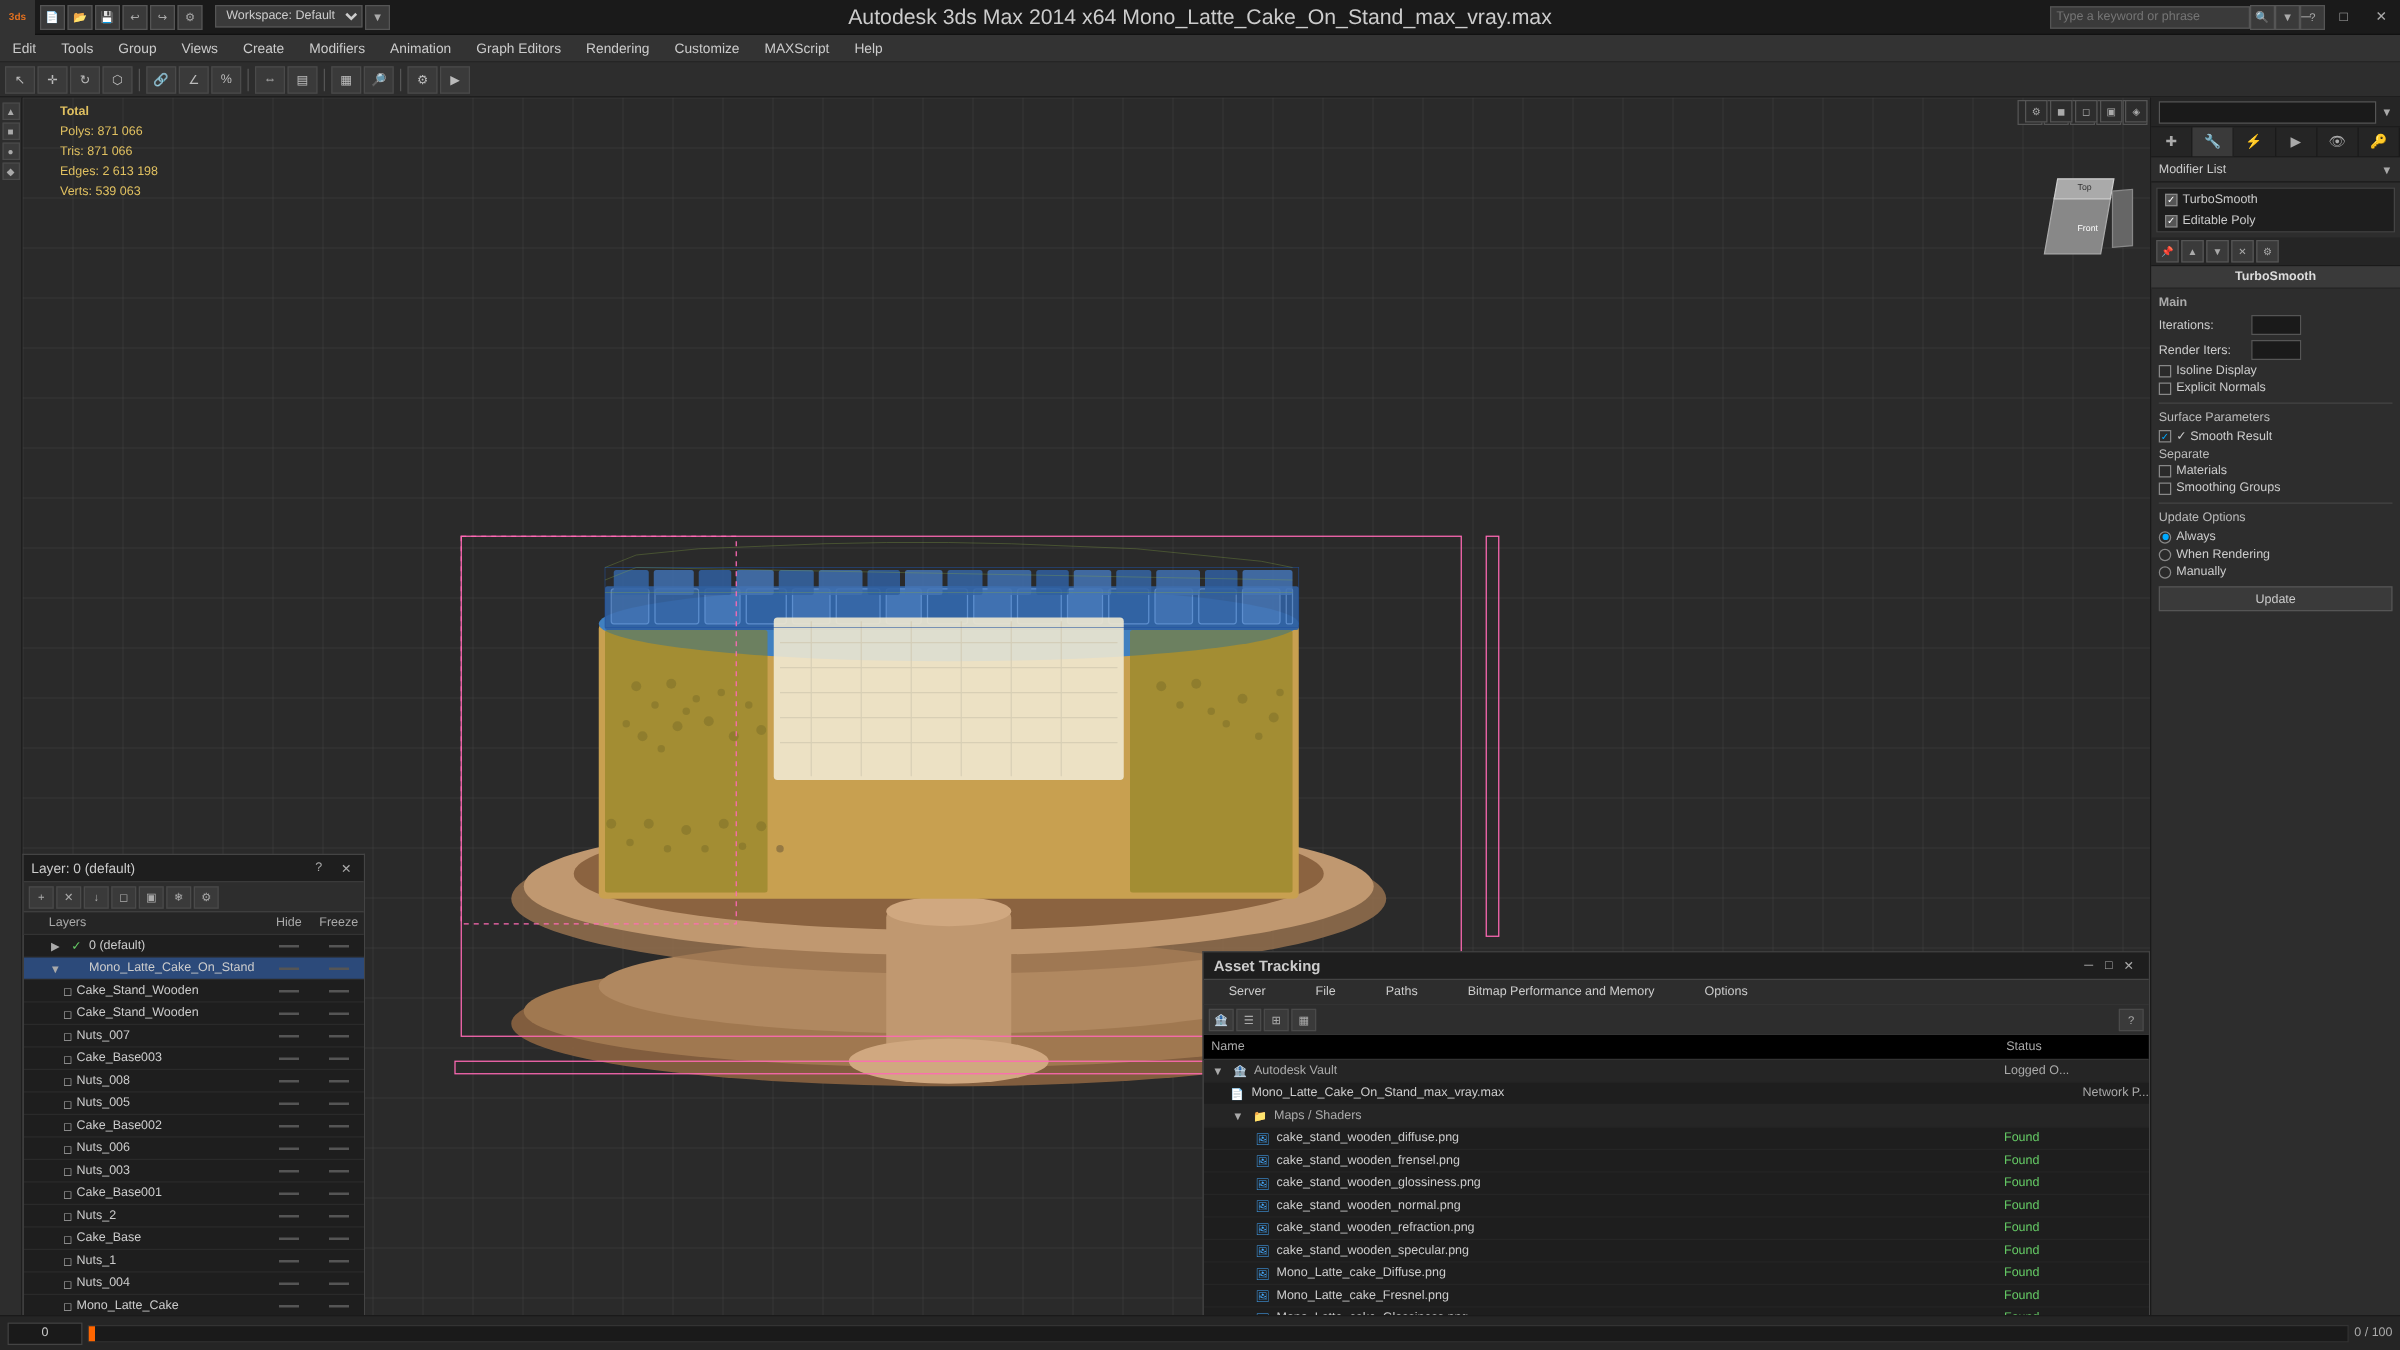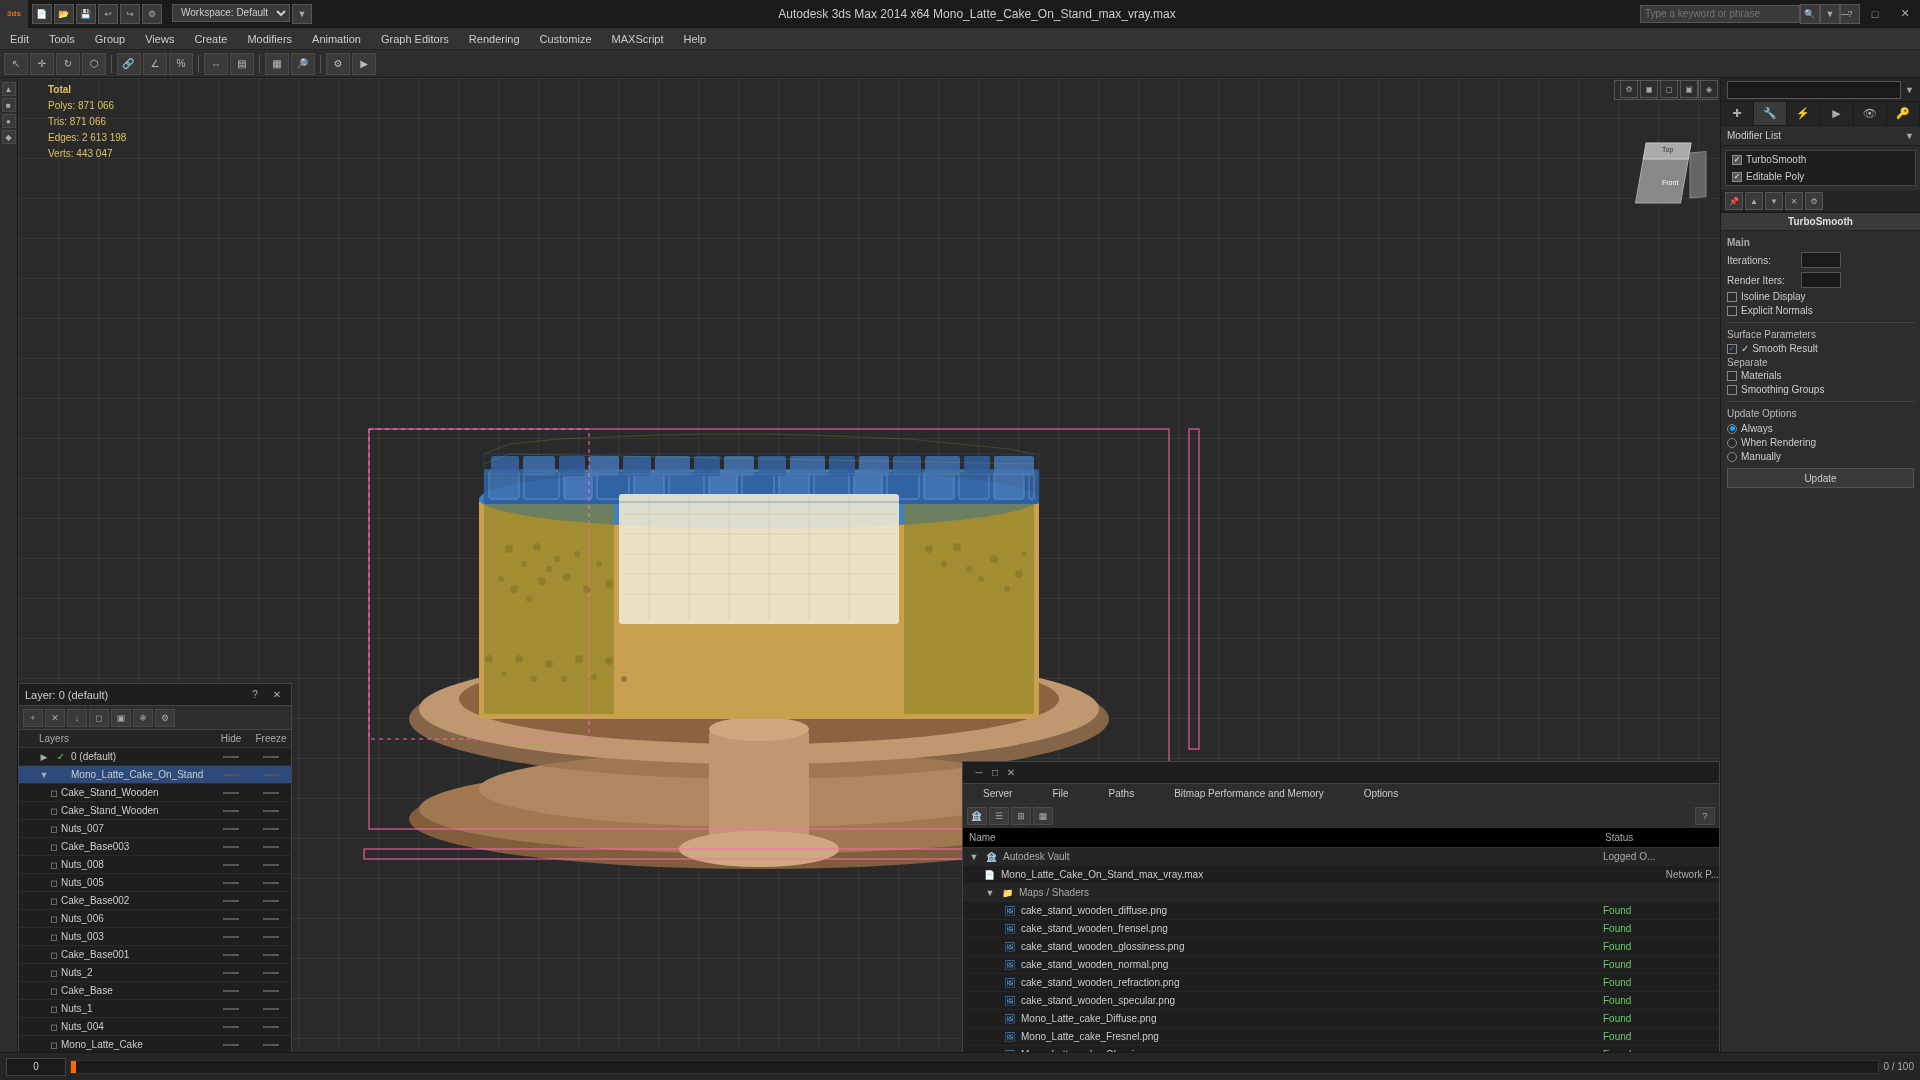--- a/index.html
+++ b/index.html
@@ -6,21 +6,21 @@
     body { width: 1920px; height: 1080px; background: #2a2a2a; font-family: 'Arial', sans-serif; font-size: 11px; color: #ccc; overflow: hidden; }
 
     
     #title-bar {
       width: 100%; height: 28px; background: #1a1a1a; display: flex; align-items: center; position: relative;
       border-bottom: 1px solid #111;
     }
     #title-bar-logo { width: 28px; height: 28px; background: #333; display: flex; align-items: center; justify-content: center; font-size: 10px; color: #aaa; }
     #title-bar-icons { display: flex; gap: 2px; padding: 0 4px; }
     .tb-icon { width: 20px; height: 20px; background: #3a3a3a; border: 1px solid #555; display: flex; align-items: center; justify-content: center; font-size: 9px; color: #aaa; cursor: pointer; }
-    #title-text { position: absolute; left: 50%; transform: translateX(-50%); font-size: 12px; color: #ccc; white-space: nowrap; margin-left: 17px; }
+    #title-text { position: absolute; left: 50%; transform: translateX(-50%); font-size: 17px; color: #ccc; white-space: nowrap; }
     #workspace-selector { margin-left: 8px; background: #3a3a3a; border: 1px solid #555; color: #ccc; font-size: 10px; padding: 1px 4px; height: 18px; }
     #search-bar { position: absolute; right: 60px; display: flex; align-items: center; }
     #search-input { width: 160px; height: 18px; background: #3a3a3a; border: 1px solid #555; color: #ccc; font-size: 10px; padding: 0 4px; }
     #title-bar-controls { position: absolute; right: 0; display: flex; }
     .win-btn { width: 30px; height: 28px; display: flex; align-items: center; justify-content: center; font-size: 11px; color: #aaa; cursor: pointer; background: transparent; }
 
     
     #menu-bar {
       width: 100%; height: 22px; background: #333; display: flex; align-items: center;
       border-bottom: 1px solid #222;
@@ -234,21 +234,21 @@
   <div id="viewport-container">
     <div id="viewport-canvas">
       <div id="grid-bg"></div>
 
 
       <div id="stats-overlay">
         <div style="color:#e0c060;font-size:10px;font-weight:bold;">Total</div>
         <div><span style="color:#e0c060;">Polys: </span><span>871 066</span></div>
         <div><span style="color:#e0c060;">Tris: </span><span>871 066</span></div>
         <div><span style="color:#e0c060;">Edges: </span><span>2 613 198</span></div>
-        <div><span style="color:#e0c060;">Verts: </span><span>443 047</span></div>
+        <div><span style="color:#e0c060;">Verts: </span><span>539 063</span></div>
       </div>
 
       <div id="nav-cube">
         <svg width="80" height="80" viewBox="0 0 80 80">
           <rect x="15" y="20" width="45" height="45" fill="#888" stroke="#aaa" stroke-width="1" transform="skewX(-10)"></rect>
           <rect x="15" y="5" width="45" height="16" fill="#aaa" stroke="#ccc" stroke-width="1" transform="skewX(-10)"></rect>
           <rect x="58" y="20" width="16" height="45" fill="#666" stroke="#888" stroke-width="1" transform="skewY(-5)"></rect>
           <text x="30" y="47" font-size="7" fill="#fff">Front</text>
           <text x="30" y="14" font-size="7" fill="#333">Top</text>
         </svg>
@@ -746,20 +746,21 @@
         </div>
     </div>
   </div>
   <div id="layers-scrollbar">
     <div style="width:40px;height:8px;background:#555;border-radius:2px;"></div>
   </div>
 </div>
 
 <div id="asset-panel">
   <div id="asset-title-bar">
+    <span id="asset-title">Asset Tracking</span>
     <div class="asset-title-btn">─</div>
     <div class="asset-title-btn">□</div>
     <div class="asset-title-btn">✕</div>
   </div>
   <div id="asset-menu-bar">
     <div class="asset-menu-item">Server</div>
     <div class="asset-menu-item">File</div>
     <div class="asset-menu-item">Paths</div>
     <div class="asset-menu-item">Bitmap Performance and Memory</div>
     <div class="asset-menu-item">Options</div>

